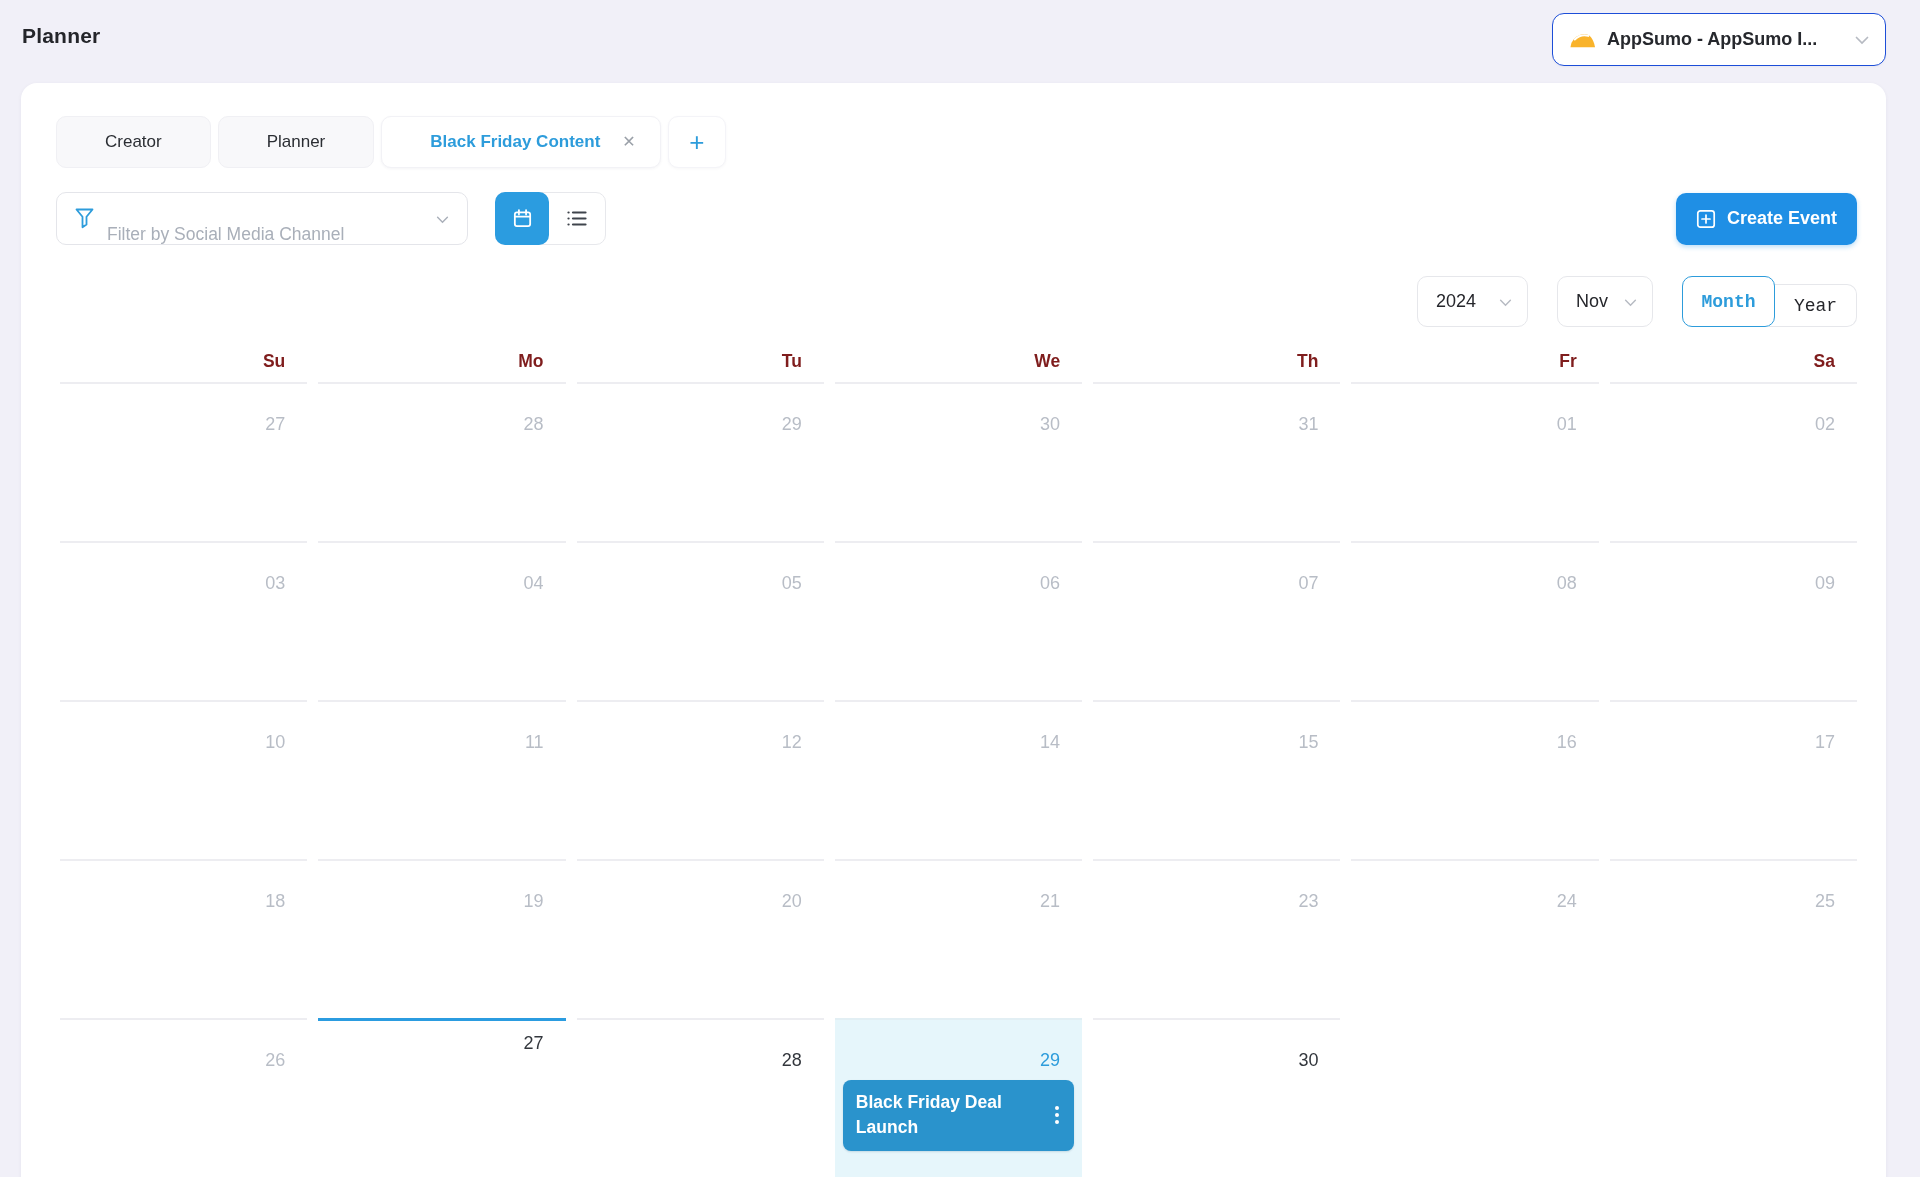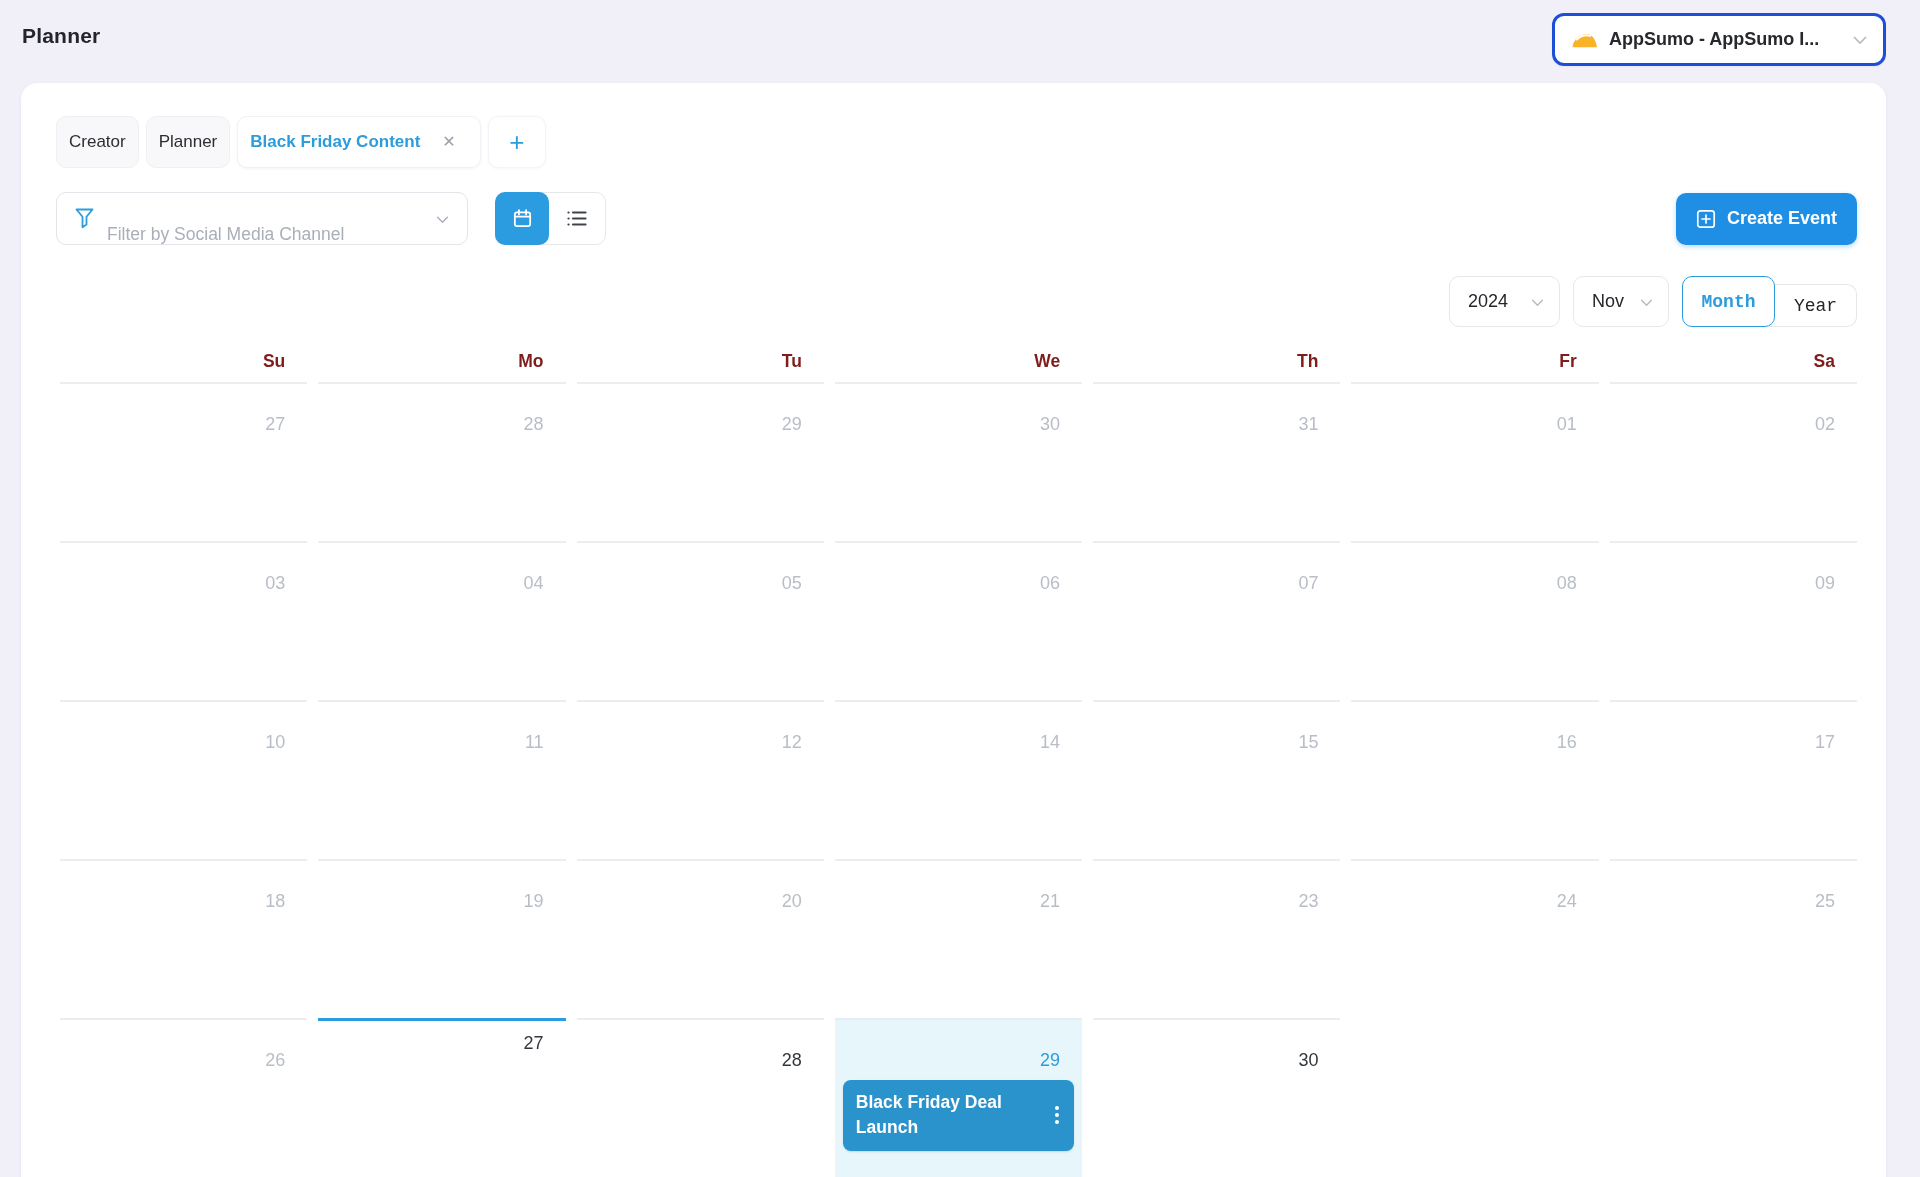--- a/index.html
+++ b/index.html
@@ -11,42 +11,42 @@
     position:relative;
   }
   
   .top-bar { position:absolute; top:0; left:0; right:0; height:83px; }
   .page-title {
     position:absolute; left:22px; top:24px;
     font-size:21px; font-weight:bold; color:#24252a; letter-spacing:.2px;
   }
   .workspace {
     position:absolute; right:34px; top:13px; height:53px; width:334px;
-    background:#fff; border:3px solid #1d4ed8; border-radius:12px;
+    background:#fff; border:1px solid #1d4ed8; border-radius:12px;
     display:flex; align-items:center; gap:11px; padding:0 16px;
     box-shadow:0 1px 2px rgba(40,40,80,.04); cursor:pointer;
   }
   .workspace-label {
     font-size:18px; font-weight:bold; color:#26282d; white-space:nowrap;
     overflow:hidden; text-overflow:ellipsis; flex:1;
   }
   .chev { flex:0 0 auto; }
   
   .panel {
     position:absolute; left:21px; right:34px; top:83px; bottom:-40px;
     background:#fff; border-radius:16px;
     box-shadow:0 1px 4px rgba(40,40,80,.05);
     padding:33px 29px 0 35px;
   }
   
   .tabs { display:flex; gap:7px; align-items:stretch; height:52px; }
   .tab {
     display:flex; align-items:center; gap:22px;
     background:#f8f8fa; border:1px solid #f0f0f4; border-radius:10px;
-    padding:0 12px; font-size:17px; color:#2b2e33; cursor:pointer; white-space:nowrap;
+    padding:0 48px; font-size:17px; color:#2b2e33; cursor:pointer; white-space:nowrap;
   }
   .tab.active {
     background:#fff; border-color:#f2f2f6;
     box-shadow:0 1px 3px rgba(40,40,80,.05);
     color:#2d9cdb; font-weight:bold; padding-right:24px;
   }
   .tab-close { font-size:16px; color:#9aa0a8; font-weight:normal; cursor:pointer; line-height:1; }
   .tab-add {
     width:58px; display:flex; align-items:center; justify-content:center;
     background:#fff; border:1px solid #f4f4f8; border-radius:10px;
@@ -69,21 +69,21 @@
     width:54px; margin:-1px 0 -1px -1px; background:#2b9ce0; border-radius:10px;
   }
   .create-event {
     margin-left:auto; width:181px; height:52px; background:#1f8fe5; border:none;
     border-radius:10px; color:#fff; font-size:18px; font-weight:bold;
     font-family:"Liberation Sans", sans-serif;
     display:flex; align-items:center; justify-content:center; gap:11px; cursor:pointer;
     box-shadow:0 2px 5px rgba(31,143,229,.3);
   }
   
-  .date-controls { margin-top:31px; height:51px; display:flex; justify-content:flex-end; gap:13px; }
+  .date-controls { margin-top:31px; height:51px; display:flex; justify-content:flex-end; gap:29px; }
   .select-box {
     height:51px; border:1px solid #e6e7eb; border-radius:10px; background:#fff;
     display:flex; align-items:center; gap:14px; padding:0 15px 0 18px;
     font-size:18px; color:#25262b; cursor:pointer;
   }
   .select-box.year-sel { width:111px; }
   .select-box.month-sel { width:96px; }
   .seg-control { display:flex; height:51px;font-family:Liberation Mono, monospace; }
   .seg {
     display:flex; align-items:center; justify-content:center;

